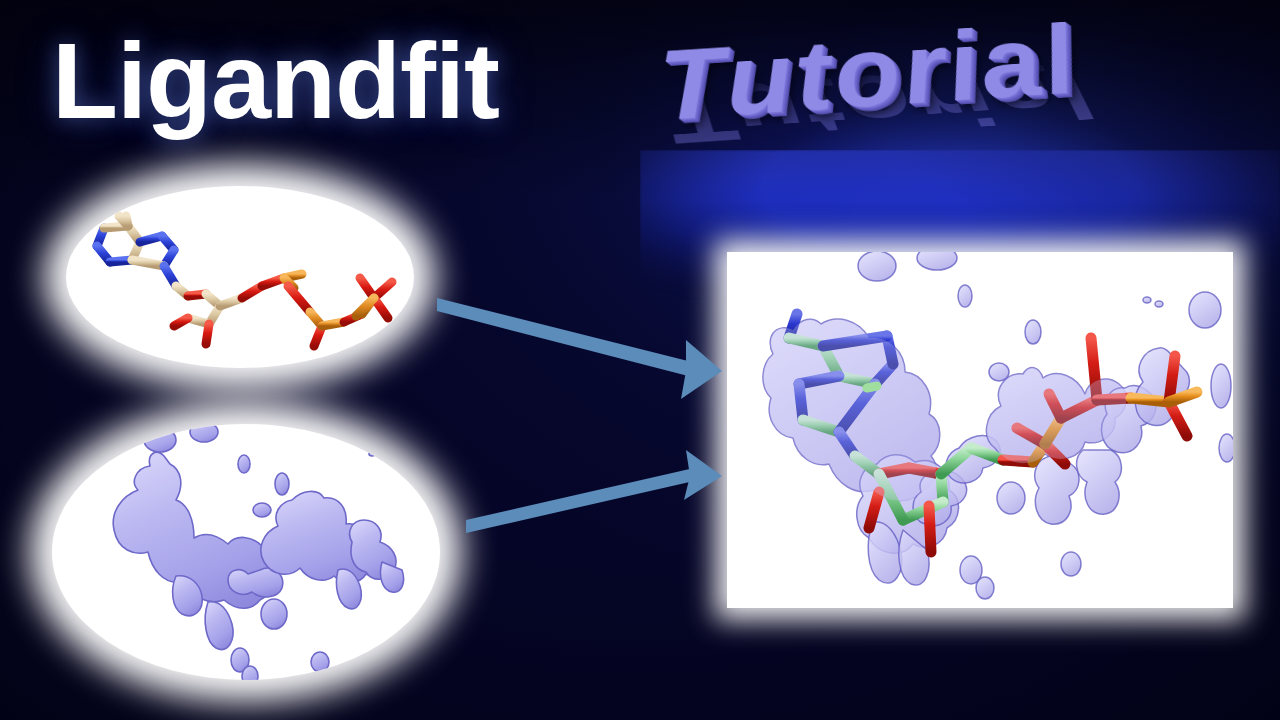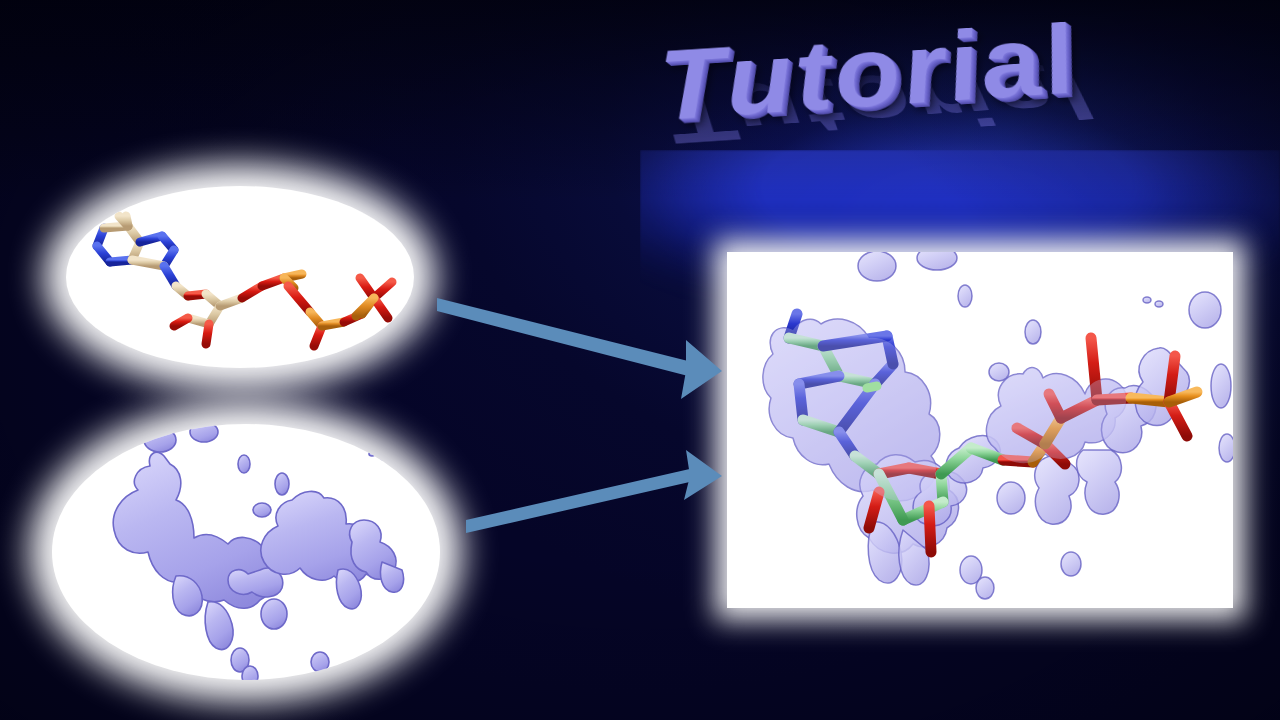--- a/index.html
+++ b/index.html
@@ -109,20 +109,21 @@
 <body>
 
 <div id="stage">
 
   <div class="bg-base"></div>
   <div class="floor-glow"></div>
   <div class="floor"></div>
   <div class="bg-topdark"></div>
   <div class="bg-vignette"></div>
 
+  <div class="title">Ligandfit</div>
 
   <div class="tut-wrap">
     <div class="tut-refl">Tutorial</div>
     <div class="tut">Tutorial</div>
   </div>
 
   <div class="panel-ellipse" style="left:66px;top:186px;width:348px;height:182px;"></div>
   <div class="panel-clip" style="left:66px;top:186px;width:348px;height:182px;border-radius:50%;">
     <svg width="348" height="182" viewBox="0 0 348 182">
       <defs>

